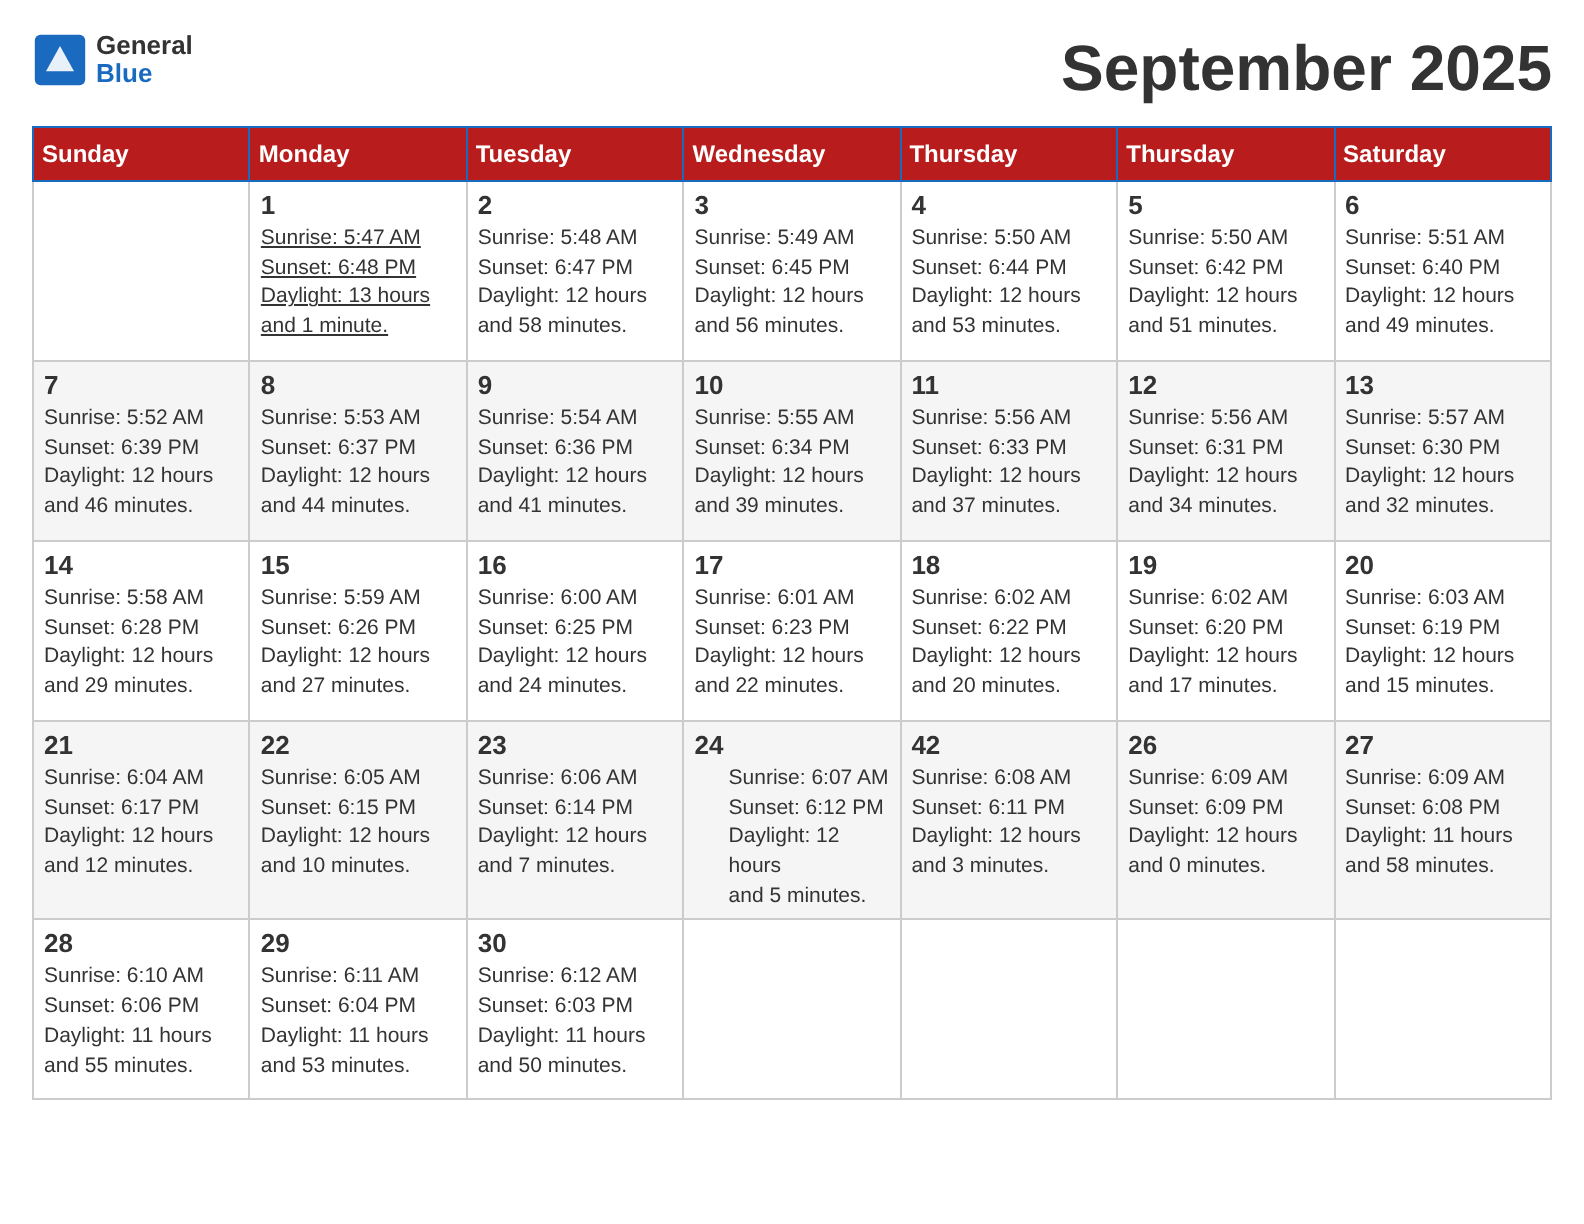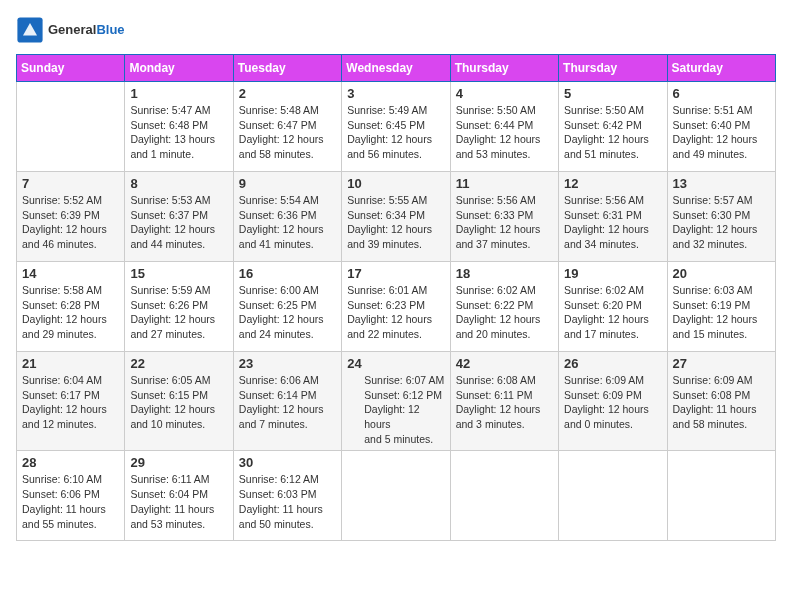--- a/index.html
+++ b/index.html
@@ -16,21 +16,21 @@
       align-items: flex-start;
       margin-bottom: 10px;
     }
     .logo {
       display: flex;
       align-items: center;
       gap: 4px;
     }
     .logo-text {
       display: flex;
-      flex-direction: row;
+      flex-direction: column;
       font-size: 13px;
       font-weight: bold;
       line-height: 1.1;
     }
     .logo-text .general { color: #333; }
     .logo-text .blue { color: #1a6abf; }
     .logo-icon {
       width: 28px;
       height: 28px;
     }
@@ -76,58 +76,59 @@
       font-size: 10.5px;
       color: #333;
       line-height: 1.4;
     }
     .empty-cell {
       background: #f9f9f9;
     }
     tr:nth-child(odd) td { background: #fff; }
     tr:nth-child(even) td { background: #f5f5f5; }
     
-    tr:first-child th { background: #d946ef; }
+    tr:first-child th { background: #b91c1c; }
   </style>
 </head>
 <body>
 
 <div class="header">
   <div class="logo">
     <svg class="logo-icon" viewBox="0 0 40 40">
       <rect x="2" y="2" width="36" height="36" rx="4" fill="#1a6abf"></rect>
       <polygon points="10,28 20,10 30,28" fill="white" opacity="0.9"></polygon>
     </svg>
     <div class="logo-text">
       <span class="general">General</span>
       <span class="blue">Blue</span>
     </div>
   </div>
   <div class="title-block">
+    <div class="month-title">September 2025</div>
   </div>
 </div>
 
 <table class="calendar">
   <thead>
     <tr>
     <th>Sunday</th>
         <th>Monday</th>
         <th>Tuesday</th>
         <th>Wednesday</th>
         <th>Thursday</th>
         <th>Thursday</th>
         <th>Saturday</th>
       </tr>
   </thead>
   <tbody id="calendar-body">
   <tr>
         <td class="empty-cell"></td>
         <td>
           <div class="day-num">1</div>
-          <div class="day-info" style="white-space: pre-line;">Sunrise: 5:47 AM
+          <div class="day-info" style="white-space: pre-line; text-decoration: underline;">Sunrise: 5:47 AM
 Sunset: 6:48 PM
 Daylight: 13 hours
 and 1 minute.</div>
         </td>
         <td>
           <div class="day-num">2</div>
           <div class="day-info" style="white-space: pre-line;">Sunrise: 5:48 AM
 Sunset: 6:47 PM
 Daylight: 12 hours
 and 58 minutes.</div>

